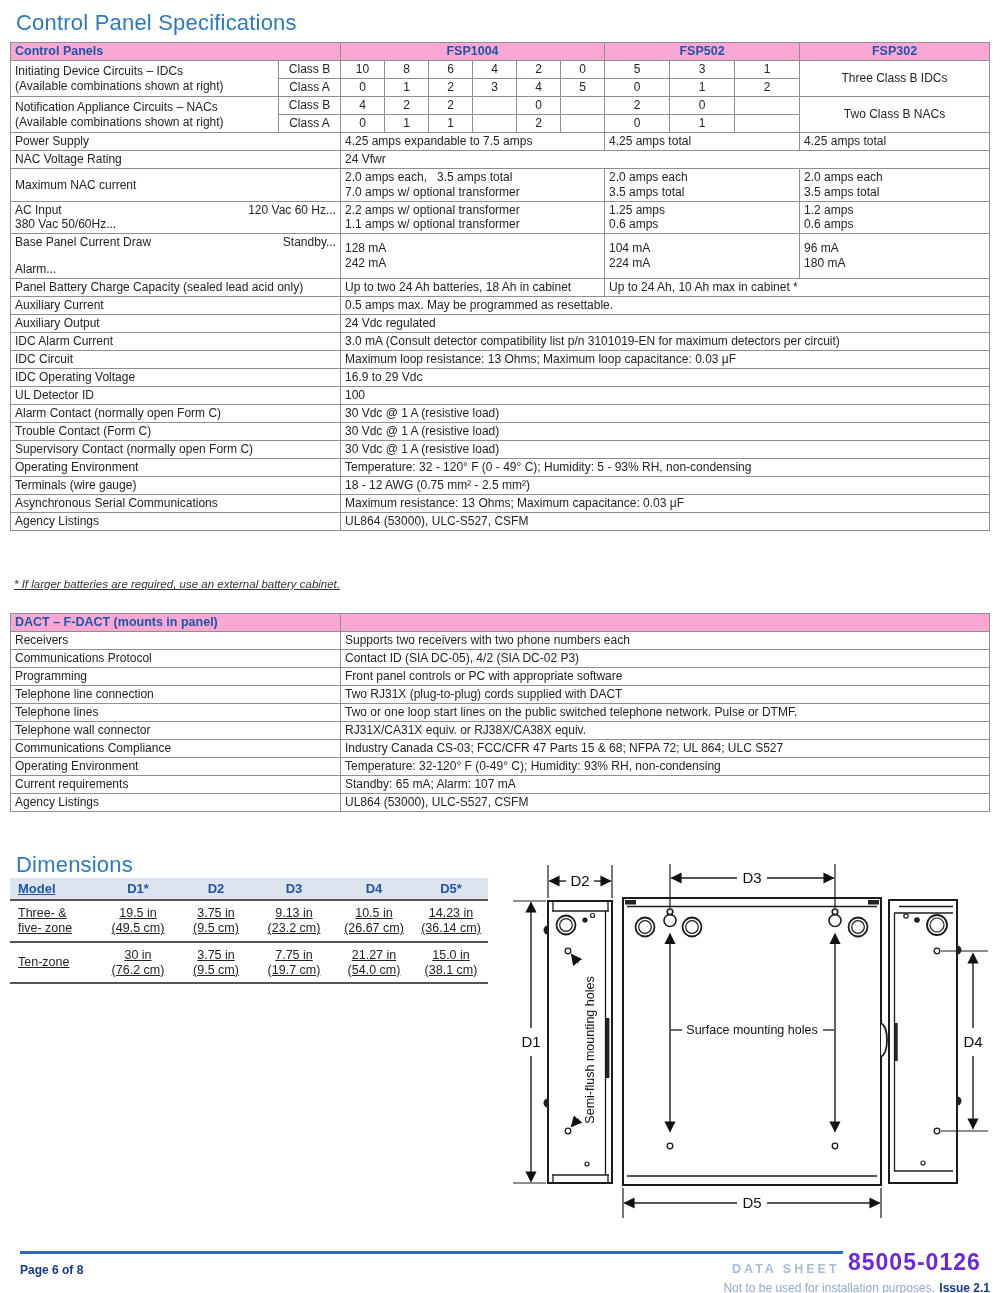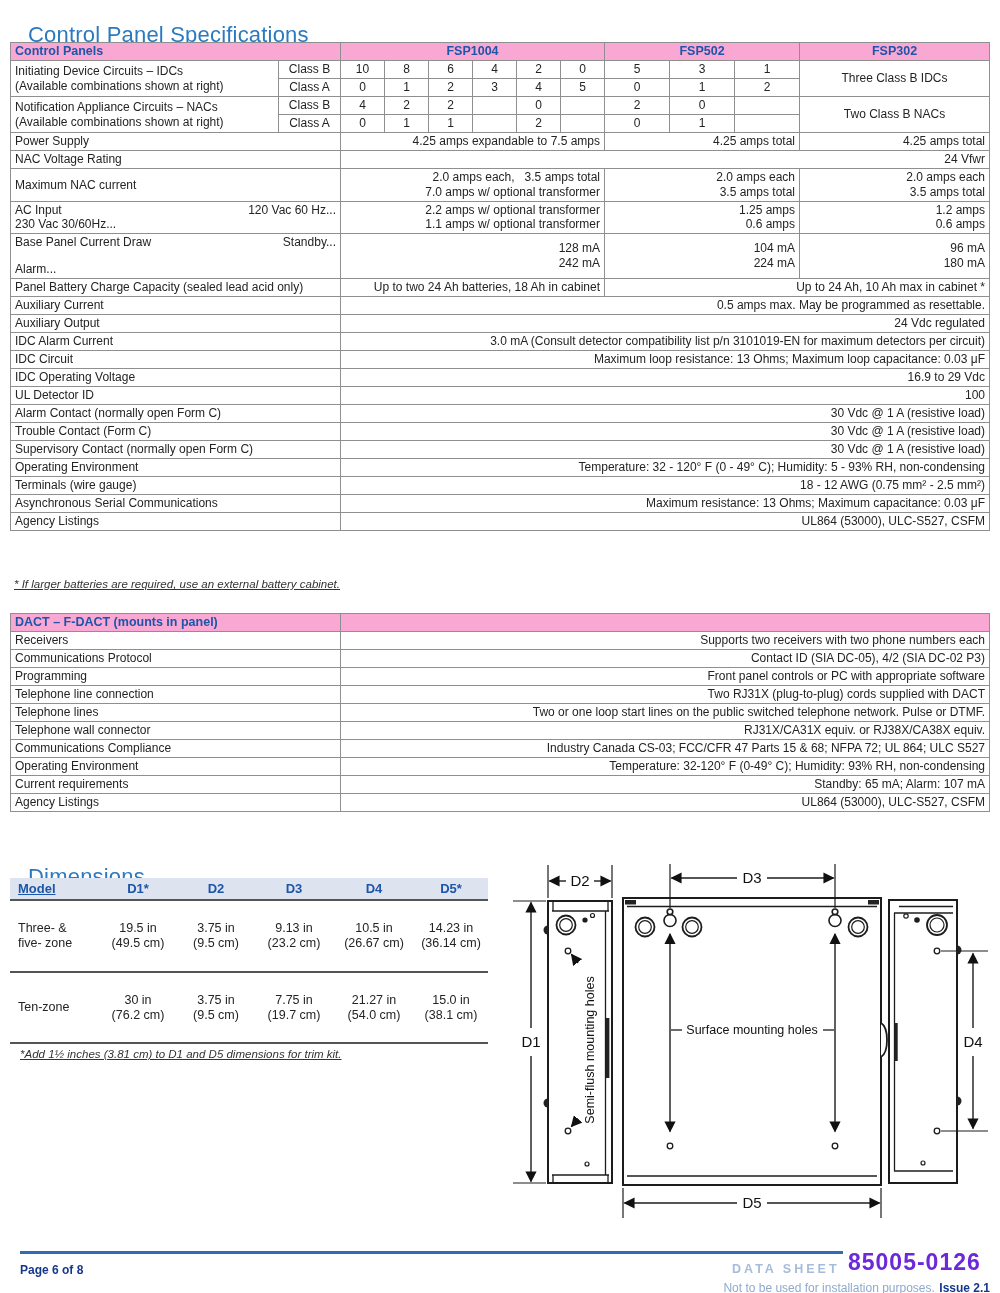--- a/index.html
+++ b/index.html
@@ -2,21 +2,21 @@
 <html><head>
 <meta charset="utf-8">
 <style>
   html,body{margin:0;padding:0;}
   body{
     width:1000px;height:1293px;position:relative;background:#ffffff;
     font-family:"Liberation Sans",sans-serif;color:#222;overflow:hidden;
   }
   .abs{position:absolute;}
   h1.sect{
-    font-size:22px;font-weight:400;color:#2b7ac0;margin:16px;letter-spacing:0.2px;
+    font-size:22px;font-weight:400;color:#2b7ac0;margin:4px;letter-spacing:0.2px;
   }
   
   table.spec{
     border-collapse:collapse;table-layout:fixed;width:980px;
     font-size:12px;line-height:1.22;color:#242424;
     border:1px solid #4d4d4d;
   }
   table.spec td,table.spec th{
     border:1px solid #8f8f8f;padding:1px 4px;vertical-align:middle;
     overflow:hidden;
@@ -24,37 +24,38 @@
   table.spec tr{height:18px;}
   th.band{
     background:#f9a8d4;color:#1d55a8;font-weight:bold;font-size:12.5px;
     text-align:left;padding:2px 6px;border-bottom:1px solid #4d4d4d;
   }
   th.band.model{text-align:center;}
   td.lbl{text-align:left;padding:1px 6px;}
   td.lbl .lr{display:flex;justify-content:space-between;}
   td.lbl .l3{margin-top:13px;}
   td.num{text-align:center;}
-  td.val{text-align:right;white-space:pre-wrap;}
+  td.val{text-align:left;white-space:pre-wrap;}
   td.c302{text-align:center;}
   
   
   
   table.dims{
     border-collapse:collapse;table-layout:fixed;width:478px;
     font-size:12.5px;line-height:1.18;color:#242424;
   }
   table.dims th{
     background:#dde4f0;color:#1d55a8;font-weight:bold;text-align:center;
     padding:3px 2px;border-bottom:2px solid #555;font-size:13px;
   }
   table.dims th.first{text-align:left;padding-left:8px;text-decoration:underline;}
   table.dims td{
-    text-align:center;padding:20px 2px;border-bottom:2px solid #555;
+    text-align:center;padding:5px 2px;border-bottom:2px solid #555;
     white-space:pre-line;
+    text-decoration:underline;
   }
   table.dims td.first{text-align:left;padding-left:8px;}
   .footnote{font-size:11.5px;font-style:italic;color:#333;text-decoration:underline;}
   
   .f-rule{background:#2e6cb6;height:3px;}
   .f-page{font-size:12px;font-weight:bold;color:#16388c;}
   .f-ds{font-size:12.5px;font-weight:600;letter-spacing:3px;color:#a6bcdb;padding-left:20px;}
   .f-num{font-size:23px;font-weight:bold;letter-spacing:1px;color:#6d28d9;}
   .f-note{font-size:12px;color:#8fa9ce;}
   .f-issue{font-size:12px;font-weight:bold;color:#16388c;}
@@ -165,21 +166,21 @@
 3.5 amps total</td>
           <td class="val" colspan="1">2.0 amps each
 3.5 amps total</td>
         </tr>
         <tr>
           <td class="lbl" colspan="2">
             <div class="lr">
               <span>AC Input</span>
               <span>120 Vac 60 Hz...</span>
             </div>
-            <div>230 Vac 30/60Hz...</div>
+            <div>380 Vac 50/60Hz...</div>
           </td>
           <td class="val" colspan="6">2.2 amps w/ optional transformer
 1.1 amps w/ optional transformer</td>
           <td class="val" colspan="3">1.25 amps
 0.6 amps</td>
           <td class="val" colspan="1">1.2 amps
 0.6 amps</td>
         </tr>
         <tr>
           <td class="lbl" colspan="2">
@@ -356,21 +357,20 @@
 (9.5 cm)</td>
           <td>7.75 in
 (19.7 cm)</td>
           <td>21.27 in
 (54.0 cm)</td>
           <td>15.0 in
 (38.1 cm)</td>
         </tr>
       </tbody>
   </table>
-  <div class="footnote" style="margin-top:4px;padding-left:10px;">*Add 1½ inches (3.81 cm) to D1 and D5 dimensions for trim kit.</div>
 </div>
 
 <svg class="abs" style="left:505px;top:858px;" width="490" height="372" viewBox="0 0 490 372">
   <defs>
     <marker id="ah" viewBox="0 0 10 10" refX="9" refY="5" markerWidth="8" markerHeight="8" orient="auto">
       <path d="M0 0 L10 5 L0 10 z" fill="#111"></path>
     </marker>
   </defs>
   <g stroke="#1c1c1c" fill="none" stroke-width="2">
 

